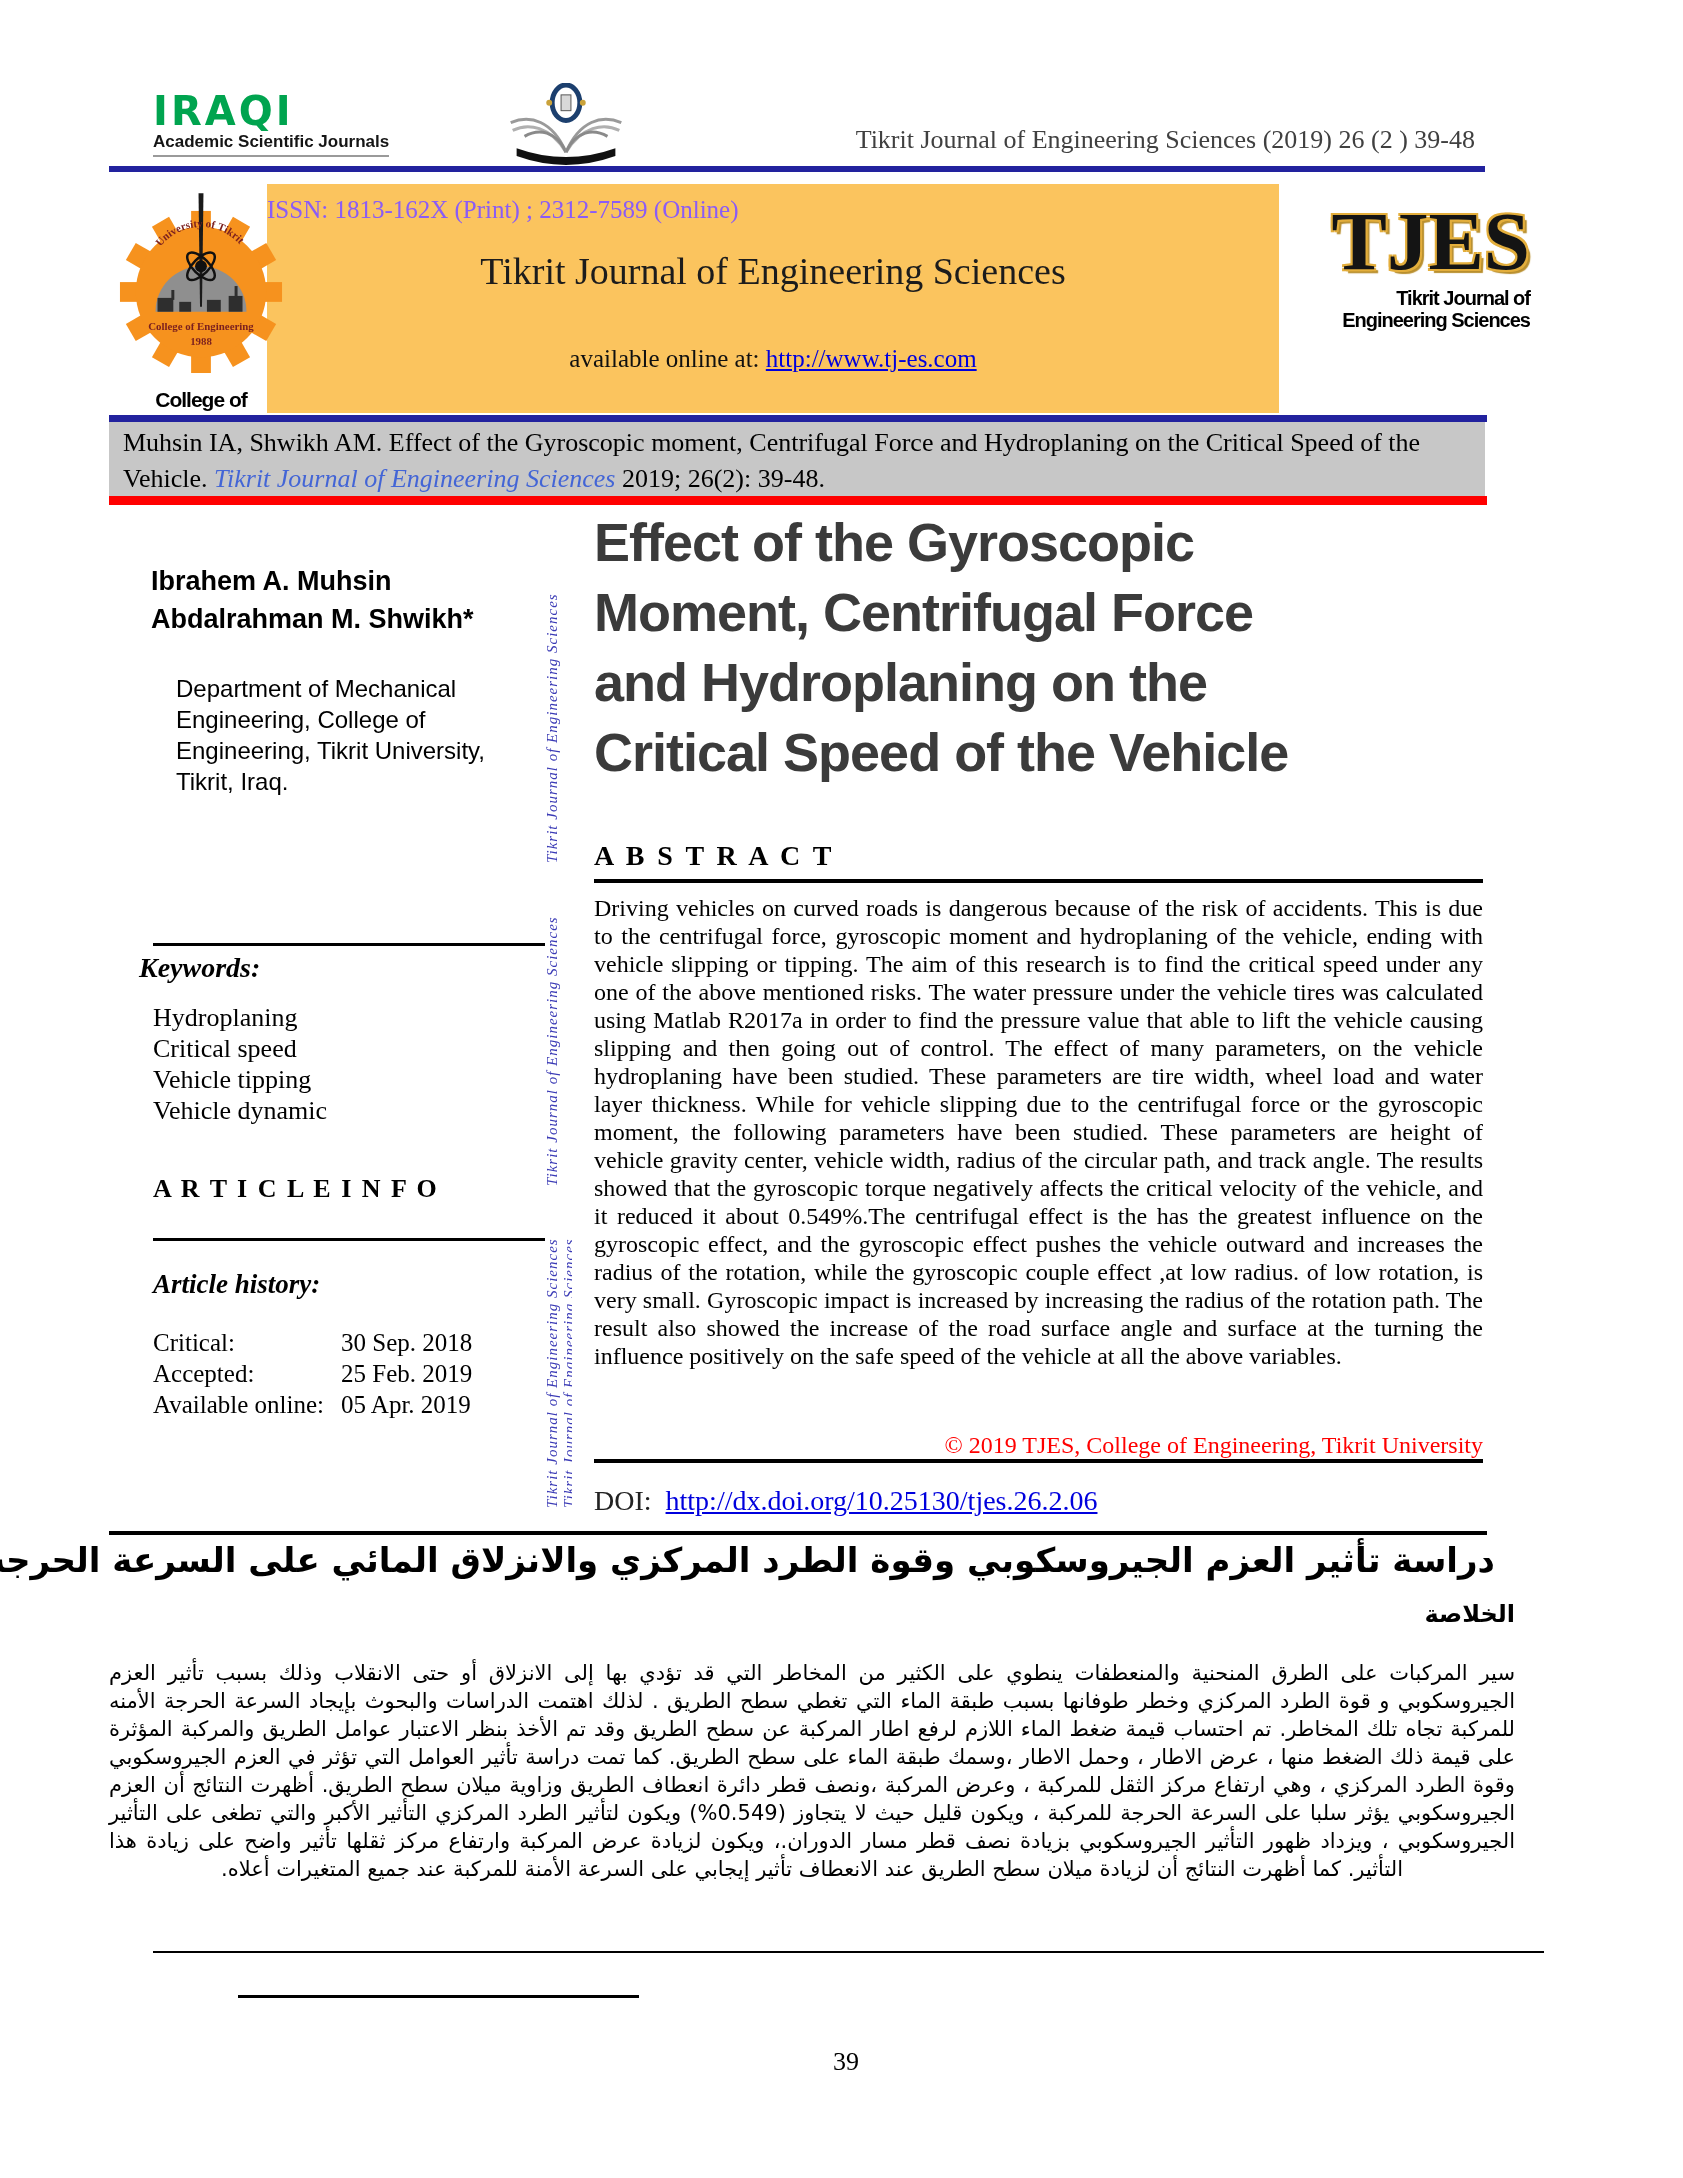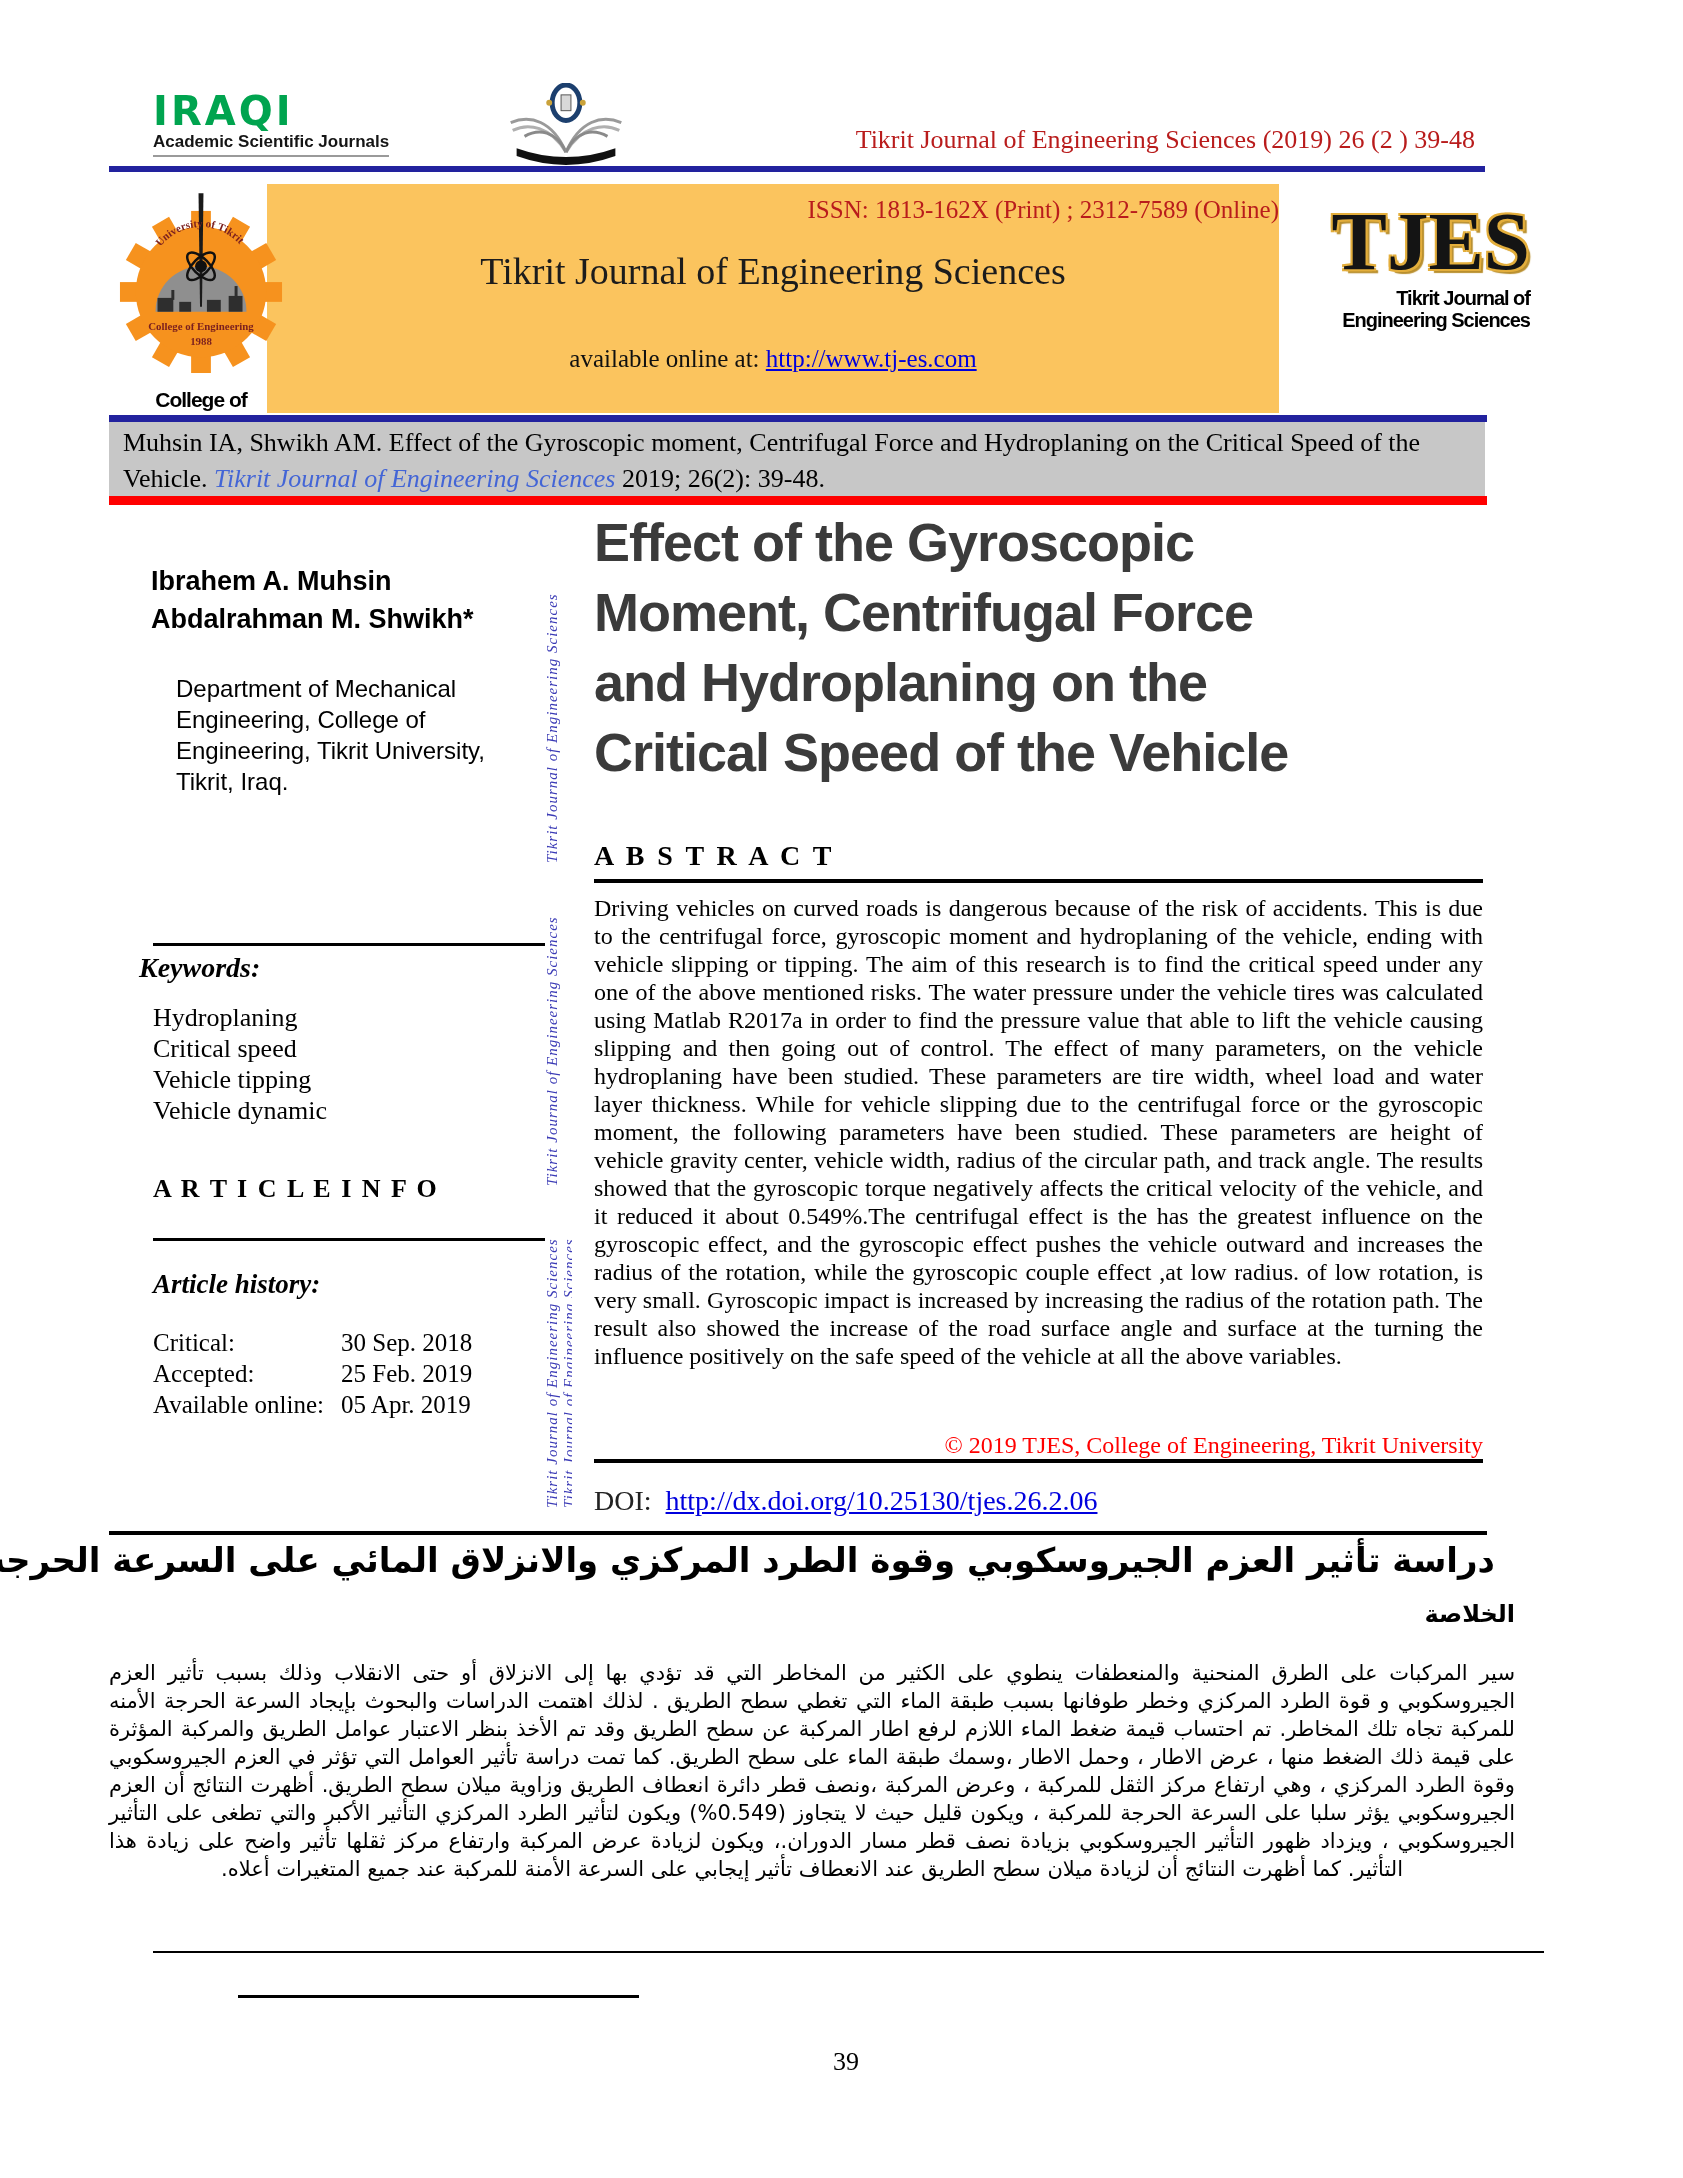--- a/index.html
+++ b/index.html
@@ -5,28 +5,28 @@
   html,body{margin:0;padding:0;background:#888;}
   #page{position:relative;width:1683px;height:2178px;background:#ffffff;overflow:hidden;
         font-family:"Liberation Serif",serif;color:#000;}
   .abs{position:absolute;}
 
   
   .iraqi-word{font-family:"DejaVu Sans",sans-serif;font-weight:800;font-size:40px;
               color:#00A44F;letter-spacing:3px;line-height:40px;}
   .iraqi-sub{font-family:"Liberation Sans",sans-serif;font-weight:bold;font-size:17px;
              color:#151515;margin-top:1px;padding-bottom:3px;border-bottom:2px solid #9a9a9a;}
-  .journal-ref{width:693px;text-align:right;font-size:26px;color:#b91c1c;}
+  .journal-ref{width:693px;text-align:right;font-size:26px;color:#404040;}
   .rule{background:#22229E;}
   .rule-red{background:#FF0000;}
   .rule-black{background:#000;}
 
   
   .banner-yellow{background:#FBC45E;}
-  .banner-issn{width:1012px;text-align:right;font-size:25px;color:#b91c1c;}
+  .banner-issn{width:1012px;text-align:left;font-size:25px;color:#8b5cf6;}
   .banner-title{width:1012px;text-align:center;font-size:38px;color:#1c1c1c;}
   .banner-online{width:1012px;text-align:center;font-size:25px;color:#101010;}
   a.lnk{color:#0000DD;text-decoration:underline;cursor:pointer;}
   .college-caption{width:188px;text-align:center;font-family:"Liberation Sans",sans-serif;
                    font-weight:bold;font-size:21px;letter-spacing:-1px;color:#000;}
   .tjes-box{width:248px;text-align:right;}
   .tjes-acronym{font-family:"Liberation Serif",serif;font-weight:bold;font-size:83px;line-height:91px;
                 color:#141414;text-shadow:-2px -2px 0 #E3AE3C,2px -2px 0 #E3AE3C,-2px 2px 0 #E3AE3C,
                 2px 2px 0 #E3AE3C,4px 4px 1px #b98f2e;}
   .tjes-name{font-family:"Liberation Sans",sans-serif;font-weight:bold;font-size:20px;

